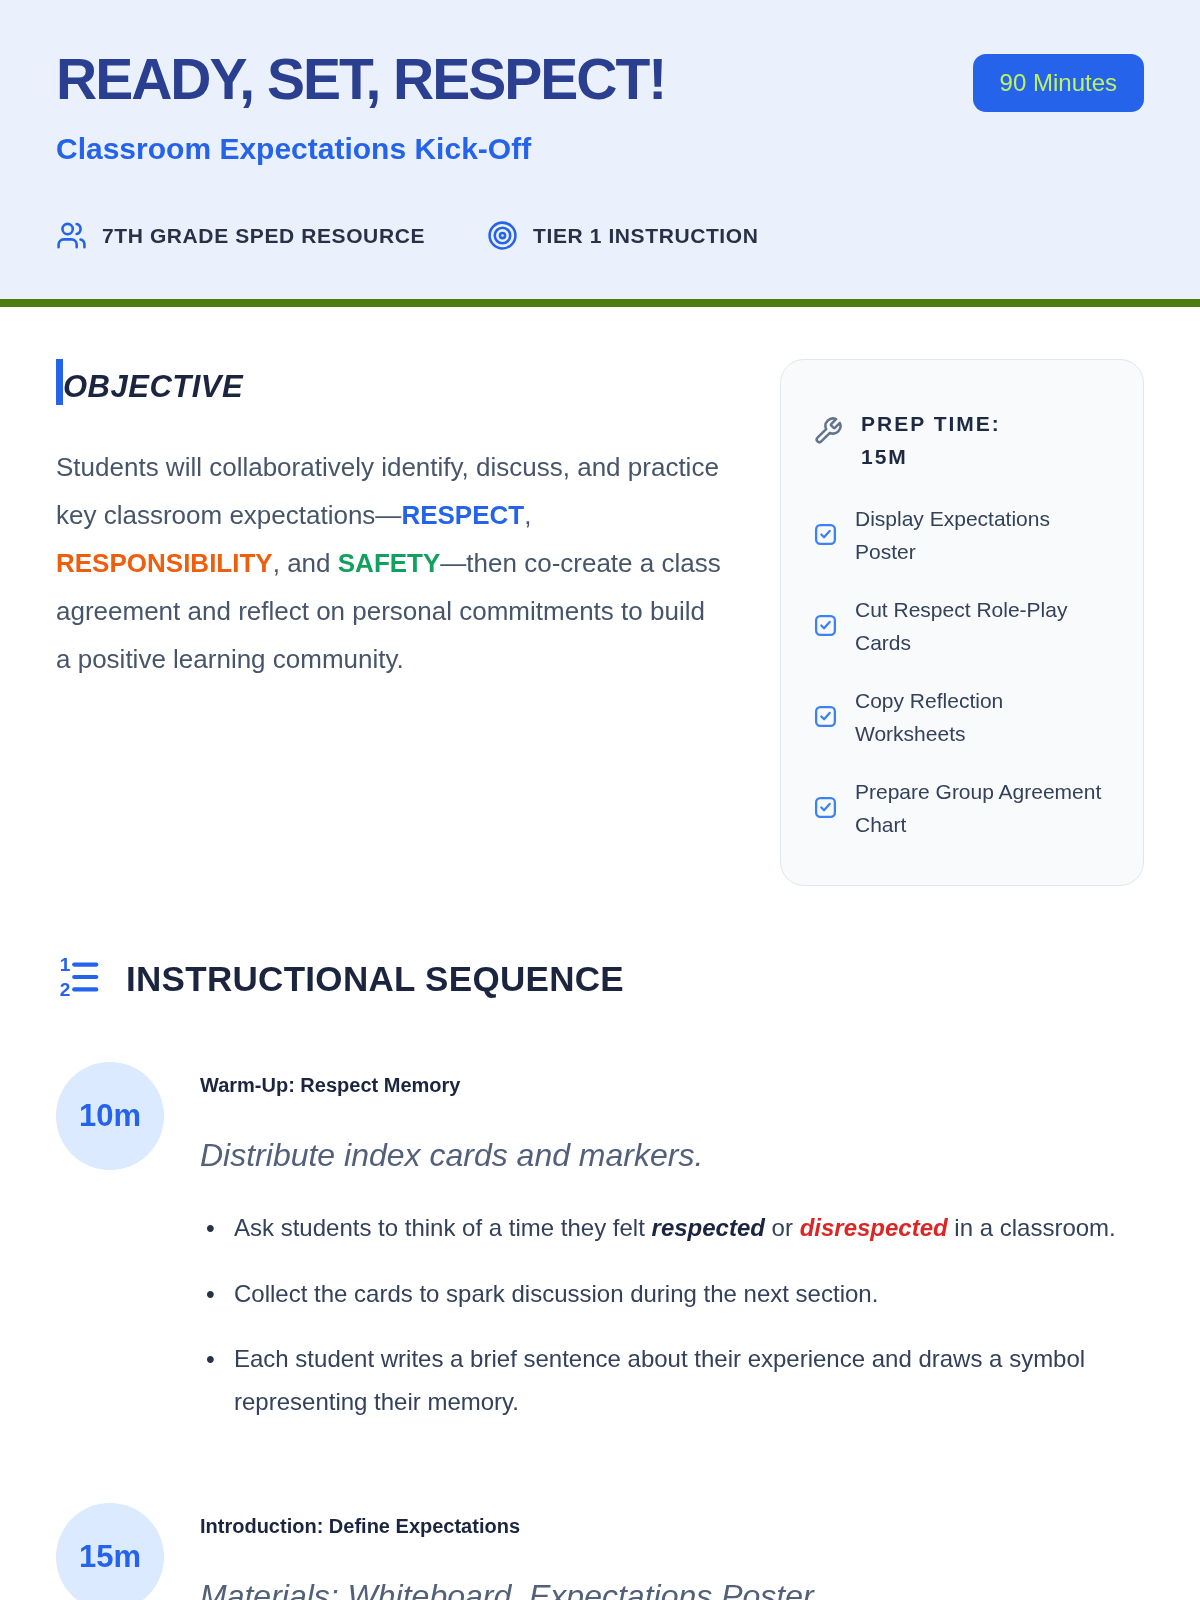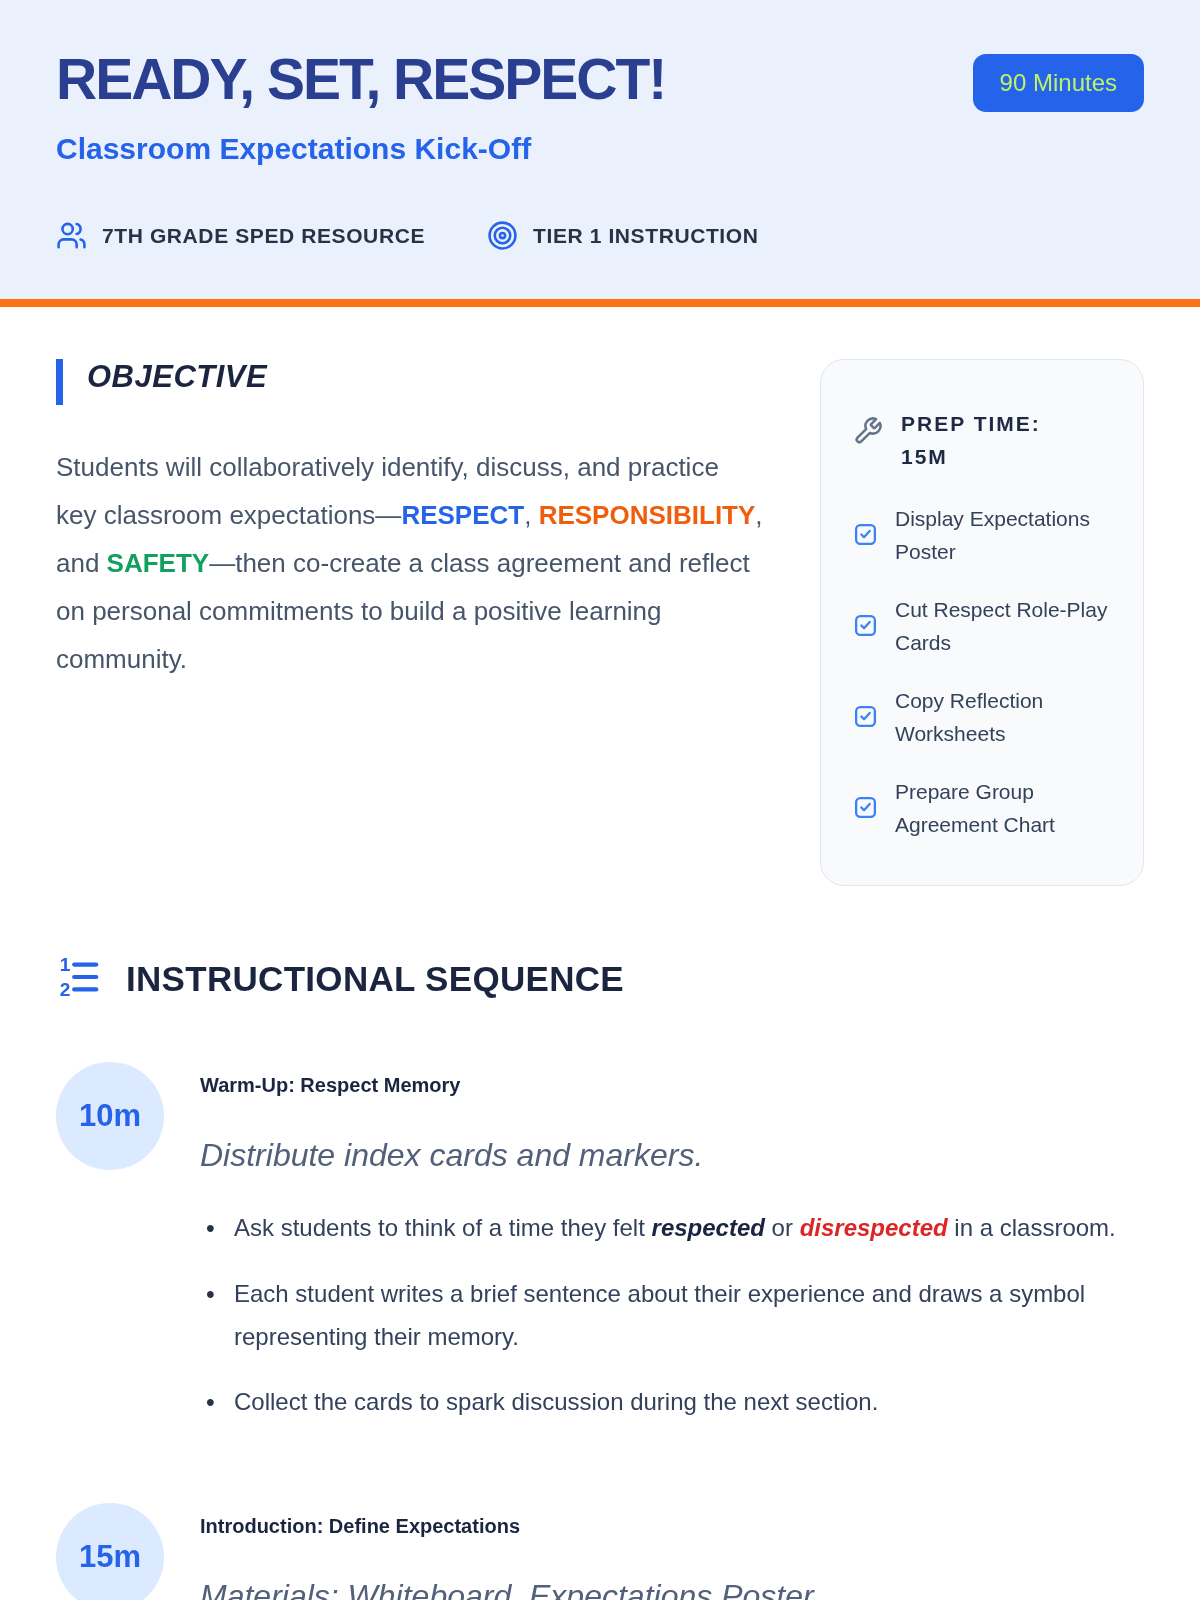--- a/index.html
+++ b/index.html
@@ -9,21 +9,21 @@
     background: #ffffff;
     color: #33415b;
     height: 1600px;
     overflow: hidden;
   }
 
   
   .header {
     background: #ebf1fc;
     padding: 50px 56px 48px 56px;
-    border-bottom: 8px solid #f97316;
+    border-bottom: 8px solid #4d7c0f;
   }
   .header-top { display: flex; justify-content: space-between; align-items: flex-start; }
   .page-title {
     font-size: 57px;
     font-weight: 900;
     letter-spacing: -2px;
     color: #2a3f90;
     line-height: 1.05;
   }
   .duration-badge {
@@ -49,21 +49,21 @@
     font-size: 21px;
     font-weight: 700;
     color: #273247;
     letter-spacing: 0.6px;
   }
 
   
   .main { padding: 52px 56px 0 56px; }
   .objective-row { display: flex; gap: 54px; align-items: flex-start; }
   .objective-col { flex: 1; min-width: 0; }
-  .obj-heading { display: flex; gap: 24px; align-items: flex-start; }
+  .obj-heading { display: flex; align-items: flex-end; }
   .obj-bar { width: 7px; height: 46px; background: #2563eb; flex-shrink: 0; }
   .obj-title {
     font-size: 31px;
     font-weight: 900;
     font-style: italic;
     color: #1b2540;
     letter-spacing: 0.5px;
   }
   .obj-text {
     margin-top: 38px;
@@ -73,21 +73,21 @@
   }
 
   .kw-blue   { color: #2563eb; font-weight: 700; }
   .kw-orange { color: #ef5e0d; font-weight: 700; }
   .kw-green  { color: #12a05f; font-weight: 700; }
   .em-dark { color: #1b2540; font-weight: 700; font-style: italic; }
   .em-red  { color: #dc2626; font-weight: 700; font-style: italic; }
 
   
   .prep-card {
-    width: 324px;
+    width: 364px;
     flex-shrink: 0;
     background: #f8fafc;
     border: 1px solid #dfe7f0;
     border-radius: 24px;
     padding: 48px 32px 44px 32px;
   }
   .prep-header { display: flex; gap: 18px; align-items: flex-start; }
   .prep-header svg { flex-shrink: 0; margin-top: 8px; }
   .prep-title {
     font-size: 21px;
@@ -258,22 +258,22 @@
   </div>
 
   <div id="steps-container">
   <section class="step">
     <div class="step-badge">10m</div>
     <div class="step-body">
       <h3 class="step-title">Warm-Up: Respect Memory</h3>
       <p class="step-note">Distribute index cards and markers.</p>
       <ul class="step-bullets">
             <li><span>Ask students to think of a time they felt </span><span class="em-dark">respected</span><span> or </span><span class="em-red">disrespected</span><span> in a classroom.</span></li>
+            <li><span>Collect the cards to spark discussion during the next section.</span></li>
             <li><span>Each student writes a brief sentence about their experience and draws a symbol representing their memory.</span></li>
-            <li><span>Collect the cards to spark discussion during the next section.</span></li>
           </ul>
     </div>
   </section>
 
   <section class="step">
     <div class="step-badge">15m</div>
     <div class="step-body">
       <h3 class="step-title">Introduction: Define Expectations</h3>
       <p class="step-note">Materials: Whiteboard, Expectations Poster.</p>
 

